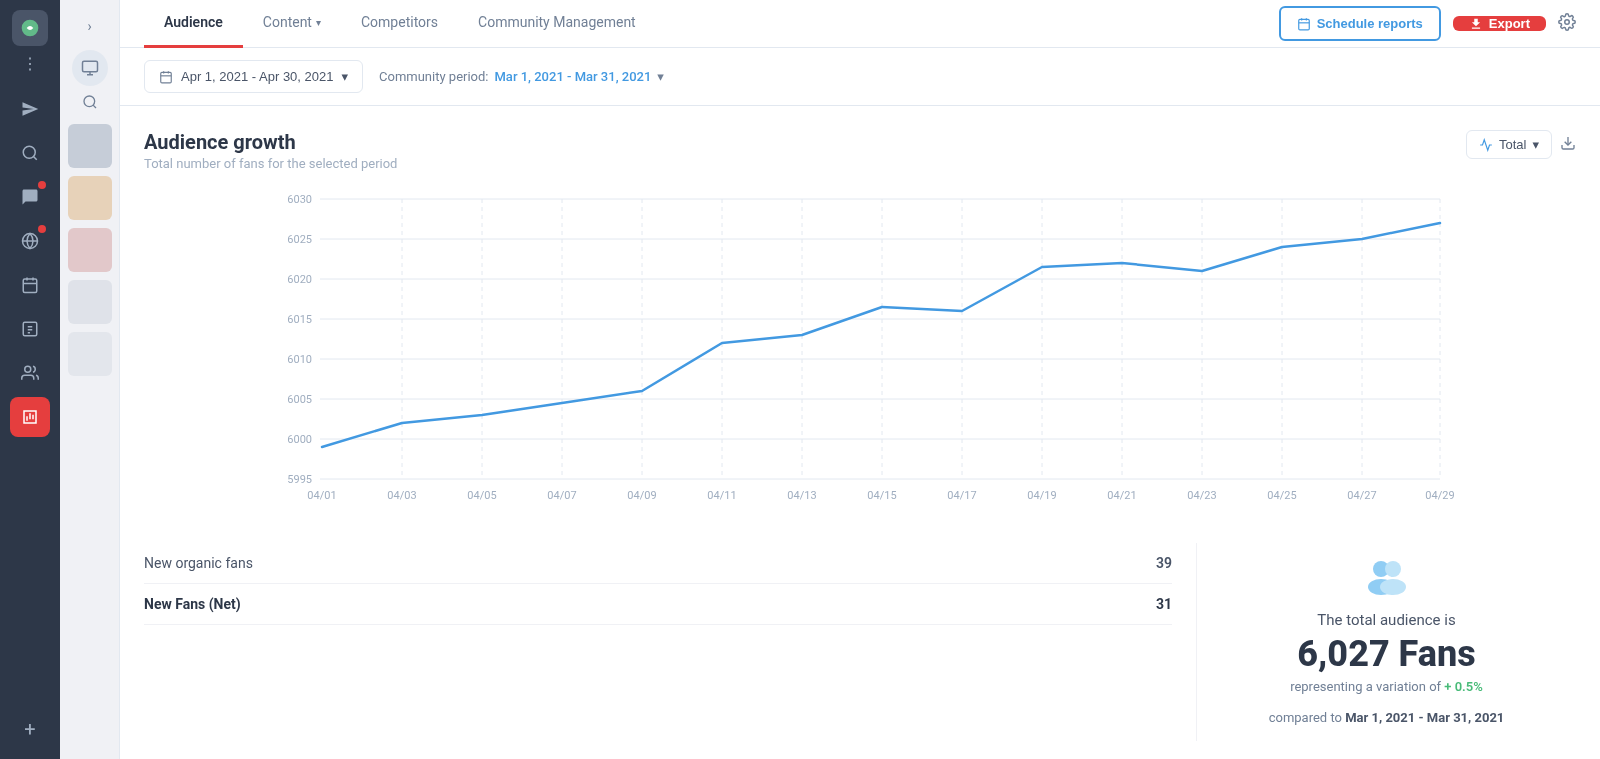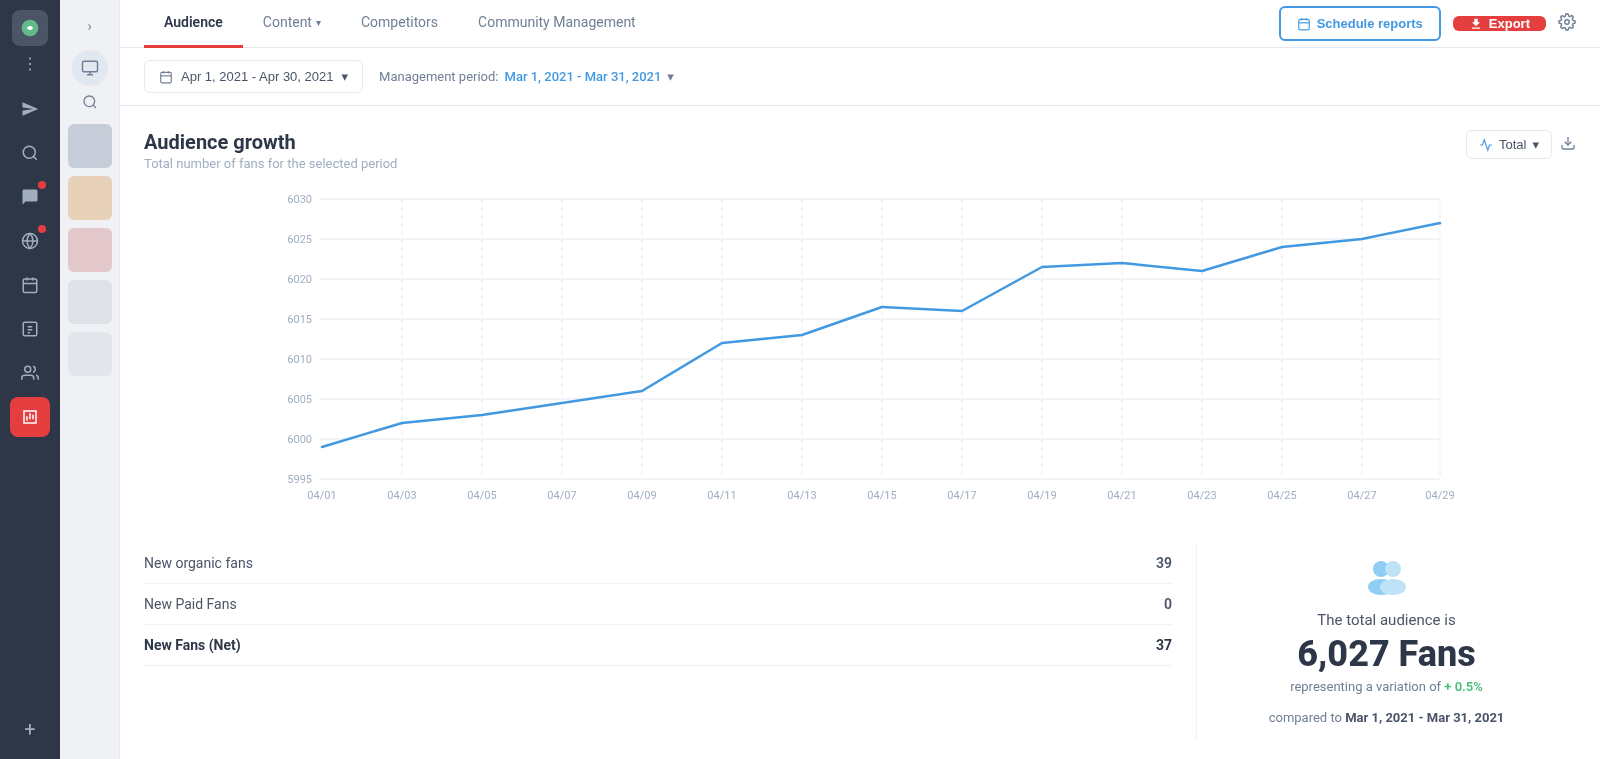--- a/index.html
+++ b/index.html
@@ -411,21 +411,21 @@
       <svg width="14" height="14" viewBox="0 0 24 24" fill="none" stroke="#718096" stroke-width="2">
           <rect x="3" y="4" width="18" height="18" rx="2"></rect>
           <line x1="16" y1="2" x2="16" y2="6"></line>
           <line x1="8" y1="2" x2="8" y2="6"></line>
           <line x1="3" y1="10" x2="21" y2="10"></line>
         </svg>
       <span>Apr 1, 2021 - Apr 30, 2021</span>
       <span>▾</span>
     </button>
     <div class="comparison-period">
-      <span style="color:#718096;">Management period:</span>
+      <span style="color:#718096;">Community period:</span>
       <span class="period-value">Mar 1, 2021 - Mar 31, 2021</span>
       <span>▾</span>
     </div>
   </div>
 
   <div class="chart-container">
     <div class="chart-header">
       <div>
         <div class="chart-title">Audience growth</div>
         <div class="chart-subtitle">Total number of fans for the selected period</div>
@@ -503,27 +503,23 @@
         <text x="1180" y="320" text-anchor="middle" font-size="11" fill="#a0aec0">04/29</text>
       </svg>
     </div>
 
     <div class="stats-section">
       <div class="stats-left">
         <div class="stat-row">
           <span>New organic fans</span>
           <span class="stat-value">39</span>
         </div>
-        <div class="stat-row">
-          <span>New Paid Fans</span>
-          <span class="stat-value">0</span>
-        </div>
         <div class="stat-row bold">
           <span>New Fans (Net)</span>
-          <span class="stat-value">37</span>
+          <span class="stat-value">31</span>
         </div>
       </div>
       <div class="stats-right">
         <div class="fans-icon">
           <svg width="40" height="36" viewBox="0 0 40 36" fill="none">
             <circle cx="14" cy="10" r="8" fill="#90cdf4"></circle>
             <circle cx="26" cy="10" r="8" fill="#bee3f8"></circle>
             <ellipse cx="14" cy="28" rx="13" ry="8" fill="#90cdf4"></ellipse>
             <ellipse cx="26" cy="28" rx="13" ry="8" fill="#bee3f8"></ellipse>
           </svg>

